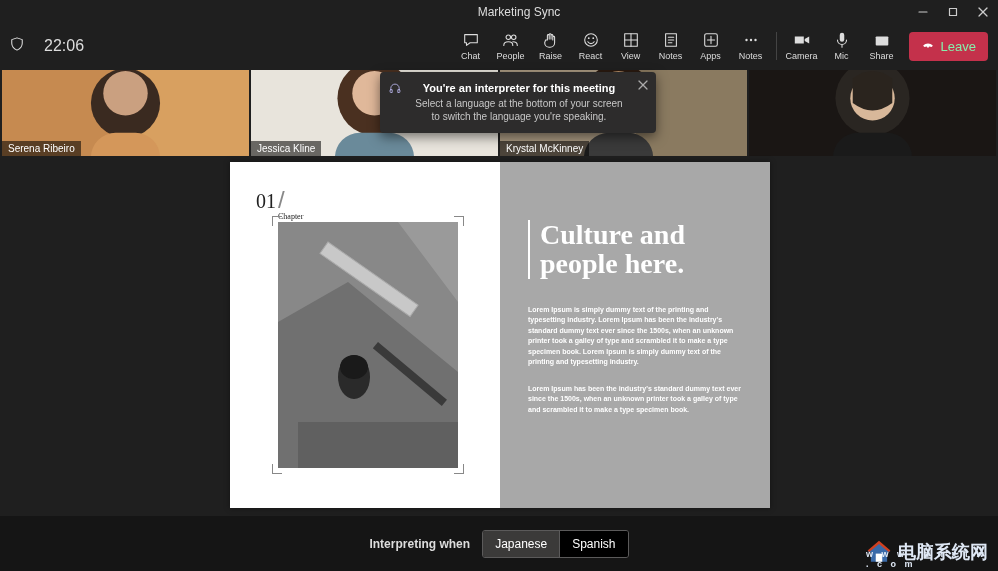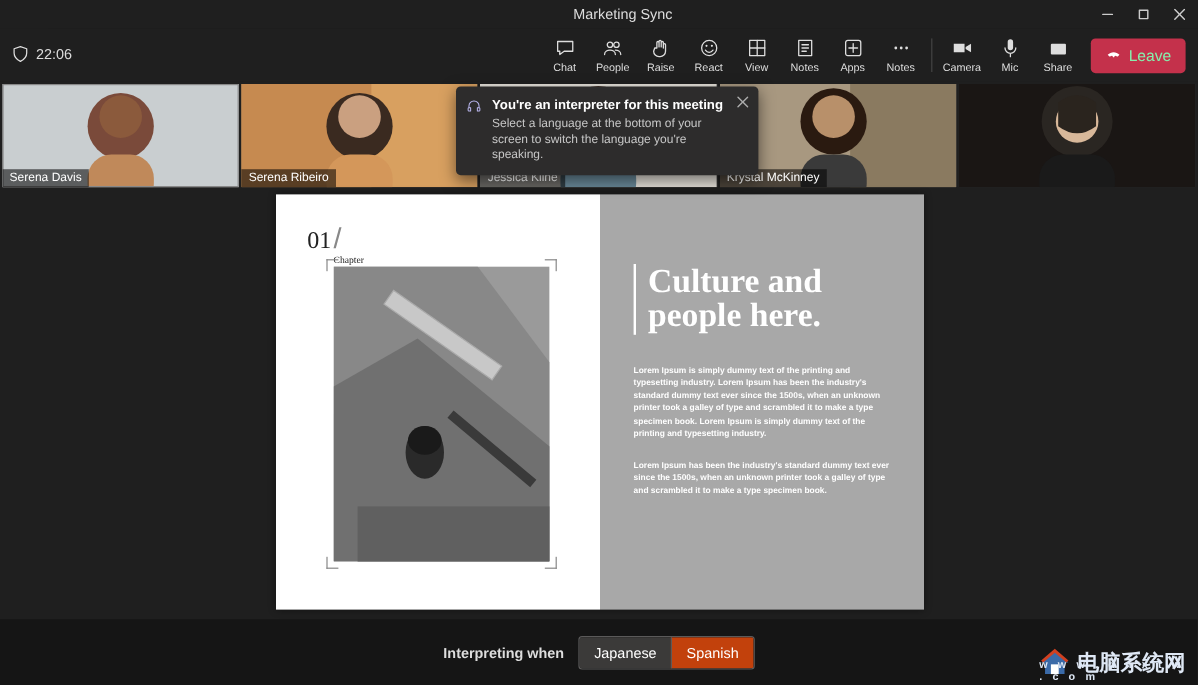--- a/index.html
+++ b/index.html
@@ -6,38 +6,38 @@
   body { font-family: "Segoe UI", Arial, sans-serif; background: #1f1f1f; color: #fff; width: 998px; height: 571px; overflow: hidden; position: relative; }
 
   
   .titlebar { height: 24px; display: flex; align-items: center; justify-content: center; position: relative; background: #1f1f1f; margin-left: 40px; }
   .titlebar .title { font-size: 12px; color: #ddd; }
   .win-controls { position: absolute; right: 0; top: 0; display: flex; }
   .win-btn { width: 30px; height: 24px; display: flex; align-items: center; justify-content: center; color: #ccc; font-size: 10px; cursor: pointer; }
 
   
   .topbar { height: 44px; display: flex; align-items: center; padding: 0 10px; background: #1f1f1f; }
-  .timer { display: flex; align-items: flex-start; gap: 6px; font-size: 12px; color: #ddd; }
+  .timer { display: flex; align-items: center; gap: 20px; font-size: 16px; color: #ddd; }
   .spacer { flex: 1; }
   .toolbar { display: flex; align-items: center; gap: 2px; }
   .tbtn { width: 38px; display: flex; flex-direction: column; align-items: center; justify-content: center; gap: 2px; color: #ddd; cursor: pointer; }
   .tbtn .icon { width: 18px; height: 18px; display: flex; align-items: center; justify-content: center; }
   .tbtn .lbl { font-size: 9px; }
   .divider { width: 1px; height: 28px; background: #444; margin: 0 4px; }
   .leave-btn { background: #c4314b; color: #86efac; border: none; border-radius: 4px; padding: 6px 12px; display: flex; align-items: center; gap: 6px; font-size: 13px; cursor: pointer; margin-left: 8px; }
 
   
   .videos { display: flex; gap: 2px; padding: 2px; height: 90px; position: relative; }
   .vid { flex: 1; position: relative; overflow: hidden; background: #333; }
   .vid.sel { outline: 1px solid #888; outline-offset: -1px; }
   .vid .name { position: absolute; left: 0; bottom: 0; background: rgba(0,0,0,0.55); color: #fff; font-size: 10px; padding: 2px 6px; }
   .vid svg { width: 100%; height: 100%; display: block; }
 
   
-  .toast { position: absolute; top: 72px; left: 380px; width: 252px; background: #2d2c2c; border-radius: 4px; padding: 10px 28px 10px 30px; box-shadow: 0 4px 12px rgba(0,0,0,0.5); z-index: 5; }
+  .toast { position: absolute; top: 72px; left: 380px; width: 276px; background: #2d2c2c; border-radius: 4px; padding: 10px 28px 10px 30px; box-shadow: 0 4px 12px rgba(0,0,0,0.5); z-index: 5; text-align: center; }
   .toast .ticon { position: absolute; left: 8px; top: 10px; color: #bbb8f0; }
   .toast .close { position: absolute; right: 8px; top: 8px; color: #aaa; cursor: pointer; font-size: 11px; }
   .toast .ttitle { font-size: 11px; font-weight: 600; margin-bottom: 3px; }
   .toast .tbody { font-size: 10px; color: #c7c7c7; line-height: 1.3; }
 
   
   .content { position: absolute; top: 162px; left: 230px; width: 540px; height: 346px; display: flex; box-shadow: 0 0 6px rgba(0,0,0,0.4); }
   .page-left { width: 50%; background: #fff; color: #222; padding: 24px 26px; position: relative; }
   .page-left .chapnum { font-family: "Times New Roman", serif; font-size: 20px; text-align: right; }
   .page-left .chapslash { font-size: 24px; color: #888; margin: 0 2px; }
@@ -53,21 +53,21 @@
   .page-right { width: 50%; background: #a8a8a8; color: #fff; padding: 58px 28px 24px 28px; position: relative; }
   .page-right .rule { border-left: 2px solid #fff; padding-left: 10px; }
   .page-right h1 { font-family: "Times New Roman", serif; font-size: 28px; font-weight: 700; line-height: 1.05; margin-bottom: 26px; }
   .page-right p { font-size: 7px; font-weight: 600; line-height: 1.5; margin-bottom: 16px; }
 
   
   .interp { position: absolute; bottom: 0; left: 0; right: 0; height: 55px; display: flex; align-items: center; justify-content: center; gap: 12px; background: rgba(0,0,0,0.3); }
   .interp .ilbl { font-size: 12px; color: #ddd; font-weight: 600; }
   .seg { display: flex; border: 1px solid #5b5a5a; border-radius: 3px; overflow: hidden; }
   .seg button { border: none; background: #3b3a39; color: #fff; font-size: 12px; padding: 6px 12px; cursor: pointer; }
-  .seg button.active { background: #c2410c; }
+  .seg button.active { background: #000000; }
   .seg button + button { border-left: 1px solid #5b5a5a; }
 
   .watermark { position: absolute; right: 10px; bottom: 6px; display: flex; align-items: center; gap: 6px; color: #dfe8f5; font-size: 18px; font-weight: 700; z-index: 10; pointer-events: none; }
   .watermark .url { font-size: 9px; letter-spacing: 3px; color: #dfe8f5; position: absolute; right: 0; bottom: -4px; }
   .watermark svg { width: 26px; height: 26px; }
 
   svg .stroke { stroke: currentColor; fill: none; stroke-width: 1.2; stroke-linecap: round; stroke-linejoin: round; }
   svg .fill { fill: currentColor; }
 </style>
 </head>
@@ -212,30 +212,20 @@
   </div>
   <button class="leave-btn">
     <span><svg width="14" height="14" viewBox="0 0 20 20">
           <path fill="#fff" d="M3 11c4-4 10-4 14 0l-2 2c-1 0-2-1-3-1s-1 2-2 2-1-2-2-2-2 1-3 1z"></path>
         </svg></span>
     <span>Leave</span>
   </button>
 </div>
 
 <div class="videos">
-  <div class="vid sel">
-    <svg viewBox="0 0 100 60" preserveAspectRatio="xMidYMid slice">
-        <rect width="100" height="60" fill="#dfe3e2"></rect>
-        <rect x="0" y="0" width="100" height="60" fill="#c9ced0"></rect>
-        <circle cx="50" cy="26" r="14" fill="#7a4a3a"></circle>
-        <rect x="36" y="38" width="28" height="22" rx="10" fill="#c0895a"></rect>
-        <circle cx="50" cy="22" r="9" fill="#8b5a3c"></circle>
-      </svg>
-    <span class="name">Serena Davis</span>
-  </div>
   <div class="vid">
     <svg viewBox="0 0 100 60" preserveAspectRatio="xMidYMid slice">
         <rect width="100" height="60" fill="#d8a060"></rect>
         <rect x="0" y="0" width="55" height="60" fill="#c68a50"></rect>
         <circle cx="50" cy="26" r="14" fill="#3a2a20"></circle>
         <rect x="36" y="38" width="28" height="22" rx="10" fill="#d4975a"></rect>
         <circle cx="50" cy="22" r="9" fill="#caa080"></circle>
       </svg>
     <span class="name">Serena Ribeiro</span>
   </div>

